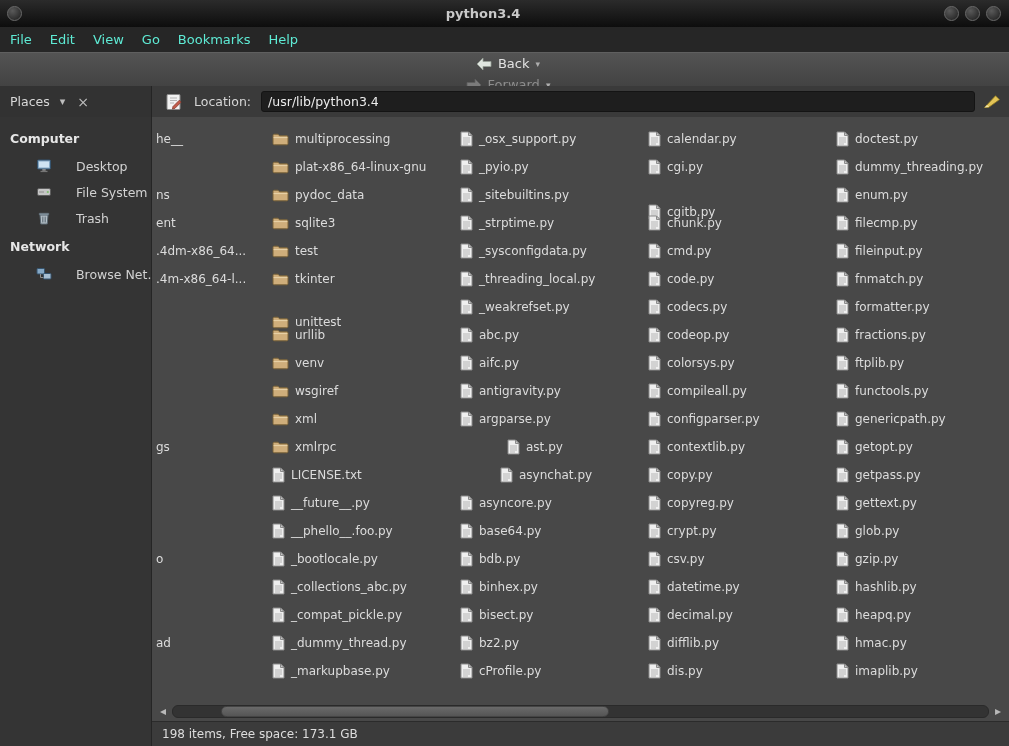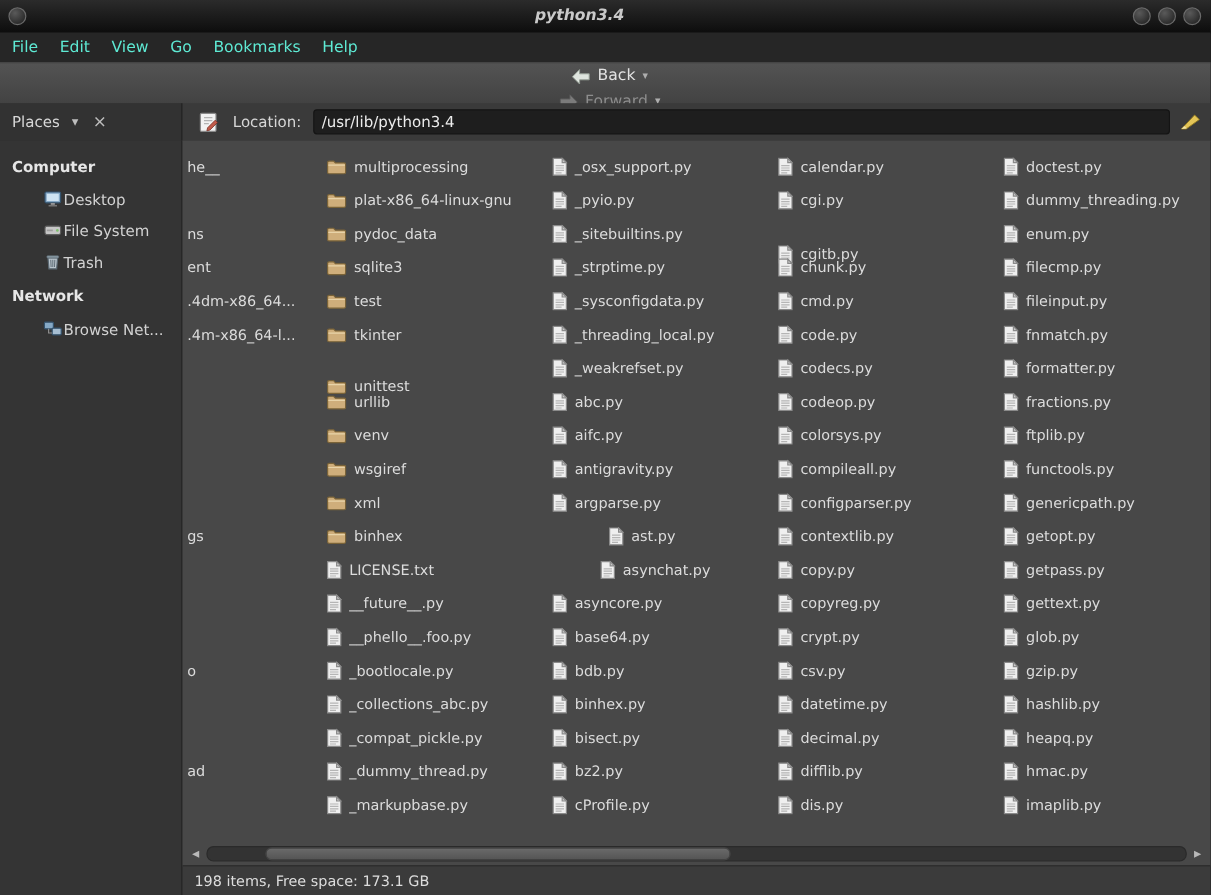--- a/index.html
+++ b/index.html
@@ -3,21 +3,21 @@
 <meta charset="utf-8">
 <style>
   html,body{margin:0;padding:0;background:#1a1a1a;}
   body{width:1009px;height:746px;position:relative;overflow:hidden;
        font-family:"DejaVu Sans",sans-serif;-webkit-font-smoothing:antialiased;}
 
   
   .titlebar{position:absolute;top:0;left:0;right:0;height:27px;
     background:linear-gradient(#2b2b2b,#0d0d0d);display:flex;align-items:center;
     border-bottom:1px solid #000;}
-  .title{flex:1;text-align:center;color:#c9c9c9;font-size:13px;font-weight:bold;font-style:italic;}
+  .title{flex:1;text-align:center;color:#c9c9c9;font-size:13px;font-weight:bold;}
   .wbtn{width:15px;height:15px;border-radius:50%;display:inline-block;
     background:radial-gradient(circle at 35% 30%,#5a5a5a,#1b1b1b);
     border:1px solid #6a6a6a;box-sizing:border-box;}
   .wbtn.left{margin-left:7px;}
   .wbtns{display:flex;gap:6px;margin-right:8px;}
 
   
   .menubar{position:absolute;top:27px;left:0;right:0;height:25px;background:#262626;
     border-bottom:1px solid #1b1b1b;display:flex;align-items:center;}
   .menuitems{display:flex;align-items:center;padding-left:10px;}
@@ -61,21 +61,21 @@
   .loc-label{color:#d6d6d6;font-size:12.5px;margin:0 10px 0 10px;}
   .loc-input{flex:1;background:#1e1e1e;border:1px solid #141414;border-radius:3px;
     color:#ececec;font-size:12.5px;height:19px;padding:0 6px;outline:none;
     font-family:"DejaVu Sans",sans-serif;}
   .loc-go{margin-left:8px;}
 
   
   .sidebar{position:absolute;top:117px;left:0;width:152px;bottom:0;background:#343434;
     border-right:1px solid #252525;box-sizing:border-box;padding-top:6px;}
   .side-title{color:#e6e6e6;font-size:12.5px;font-weight:bold;padding:8px 10px 7px 10px;}
-  .side-item{display:flex;align-items:center;gap:1px;padding:5px 6px 5px 36px;color:#d2d2d2;
+  .side-item{display:flex;align-items:center;gap:24px;padding:5px 6px 5px 36px;color:#d2d2d2;
     font-size:12.5px;white-space:nowrap;overflow:hidden;}
   .side-icon{display:inline-flex;width:16px;height:16px;flex:none;}
 
   
   .main{position:absolute;top:117px;left:152px;right:0;bottom:46px;background:#484848;
     overflow:hidden;}
   .grid{position:absolute;inset:0;}
   .file-item{position:absolute;display:flex;align-items:center;gap:6px;height:28px;
     color:#dcdcdc;font-size:12px;white-space:nowrap;}
   .fi-icon{display:inline-flex;flex:none;}
@@ -399,21 +399,21 @@
         </span>
         <span class="fi-label">xml</span>
       </div>
       <div class="file-item" style="left: 120px; top: 316px;">
         <span class="fi-icon">
           <svg width="17" height="14" viewBox="0 0 17 14">
             <path d="M1 3.5 Q1 2.2 2.2 2.2 L6 2.2 L7.5 3.8 L14.8 3.8 Q16 3.8 16 5 L16 11.5 Q16 12.8 14.8 12.8 L2.2 12.8 Q1 12.8 1 11.5 Z" fill="#cfae7b" stroke="#7a6338"></path>
             <path d="M1.6 5.6 L15.4 5.6" stroke="#e8d3a8" fill="none"></path>
           </svg>
         </span>
-        <span class="fi-label">binhex</span>
+        <span class="fi-label">xmlrpc</span>
       </div>
       <div class="file-item" style="left: 120px; top: 344px;">
         <span class="fi-icon">
           <svg width="13" height="16" viewBox="0 0 13 16">
             <path d="M1 1 L8.5 1 L12 4.5 L12 15 L1 15 Z" fill="#efefef" stroke="#8a8a8a"></path>
             <path d="M8.5 1 L8.5 4.5 L12 4.5 Z" fill="#c9c9c9" stroke="#8a8a8a"></path>
             <g stroke="#b5b5b5">
               <path d="M3 7 h7"></path>
               <path d="M3 9 h7"></path>
               <path d="M3 11 h7"></path>

